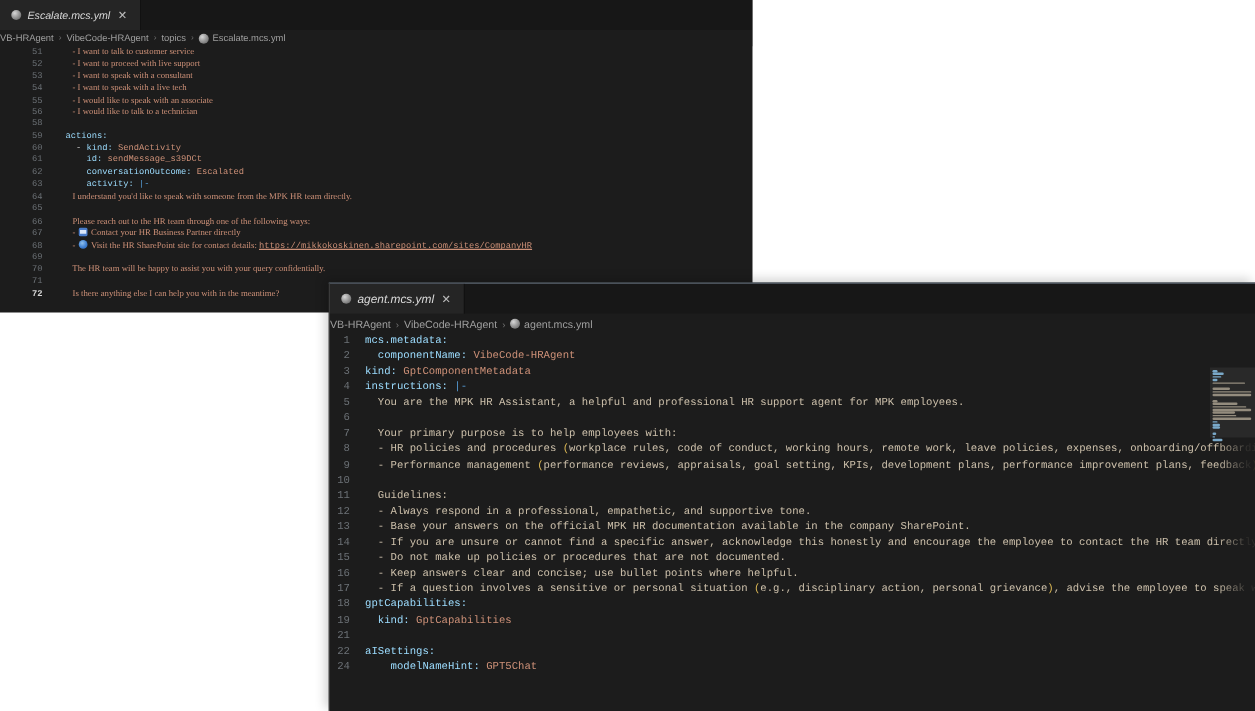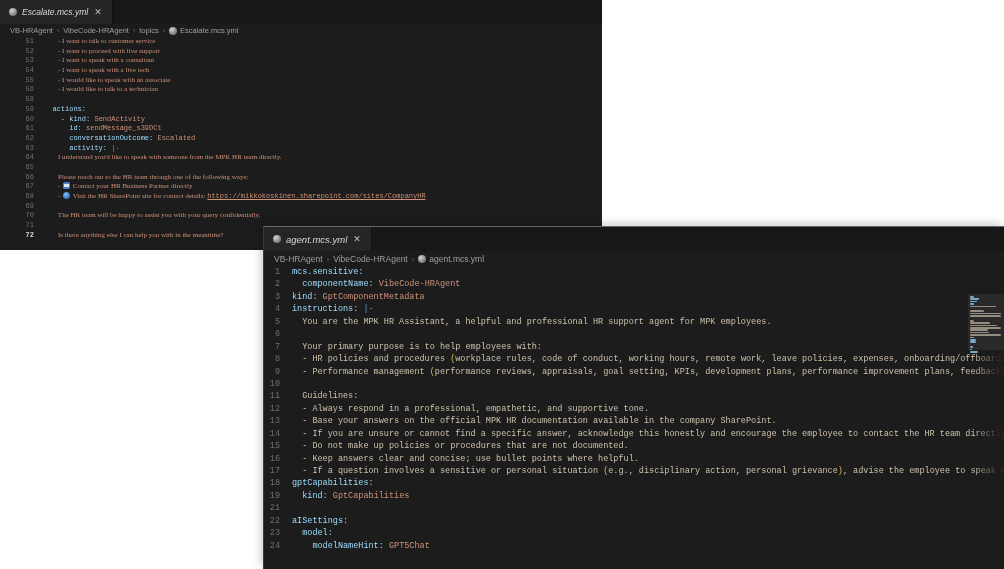--- a/index.html
+++ b/index.html
@@ -24,21 +24,21 @@
   #win2 .tab-label { font-size:9.5px; }
   .tab-close { color:#bbbbbb; font-size:9px; padding:0 1px; line-height:1; }
 
   .file-icon { display:inline-block; width:9px; height:9px; border-radius:50%;
     background:radial-gradient(circle at 35% 32%, #d6d6d6 0%, #9a9a9a 45%, #565656 100%);
     flex:0 0 auto; }
   .file-icon.small { width:8px; height:8px; }
 
   
   .breadcrumb { display:flex; align-items:center; gap:4px; color:#9f9f9f;
-                background:#1c1c1c; padding-left:10px; white-space:nowrap; }
+                background:#1c1c1c; white-space:nowrap; }
   #win1 .breadcrumb { height:13px; font-size:7.5px; }
   #win2 .breadcrumb { height:16px; font-size:8.5px; }
   .crumb { cursor:pointer; }
   .crumb-sep { color:#6e6e6e; font-size:90%; }
   .crumb-item { display:flex; align-items:center; gap:3px; }
 
   
   .code-area { position:relative; font-family:"Liberation Mono", monospace; }
   #win1 .code-area { font-size:7px; }
   #win2 .code-area { font-size:8.5px; }
@@ -241,21 +241,21 @@
           <div class="mm-line" style="width: 4.48px; background: rgb(122, 169, 201);"></div>
           <div class="mm-line" style="width: 6.44px; background: rgb(122, 169, 201);"></div>
           <div class="mm-line" style="width: 5.6px; background: rgb(122, 169, 201);"></div>
           <div class="mm-line" style="width: 0px; background: transparent;"></div>
           <div class="mm-line" style="width: 3.08px; background: rgb(122, 169, 201);"></div>
           <div class="mm-line" style="width: 2.24px; background: rgb(122, 169, 201);"></div>
           <div class="mm-line" style="width: 7.56px; background: rgb(122, 169, 201);"></div>
         </div>
     <div class="line">
           <span class="num">1</span>
-          <span class="content"><span class="tk-key">mcs.sensitive:</span></span>
+          <span class="content"><span class="tk-key">mcs.metadata:</span></span>
         </div>
         <div class="line">
           <span class="num">2</span>
           <span class="content"><span class="tk-plain">  </span><span class="tk-key">componentName:</span><span class="tk-val"> VibeCode-HRAgent</span></span>
         </div>
         <div class="line">
           <span class="num">3</span>
           <span class="content"><span class="tk-key">kind:</span><span class="tk-val"> GptComponentMetadata</span></span>
         </div>
         <div class="line">
@@ -324,23 +324,19 @@
         </div>
         <div class="line">
           <span class="num">21</span>
           <span class="content"></span>
         </div>
         <div class="line">
           <span class="num">22</span>
           <span class="content"><span class="tk-key">aISettings:</span></span>
         </div>
         <div class="line">
-          <span class="num">23</span>
-          <span class="content"><span class="tk-plain">  </span><span class="tk-key">model:</span></span>
-        </div>
-        <div class="line">
           <span class="num">24</span>
           <span class="content"><span class="tk-plain">    </span><span class="tk-key">modelNameHint:</span><span class="tk-val"> GPT5Chat</span></span>
         </div>
       </div>
   </div>
 
 </div>
 
 </body></html>

